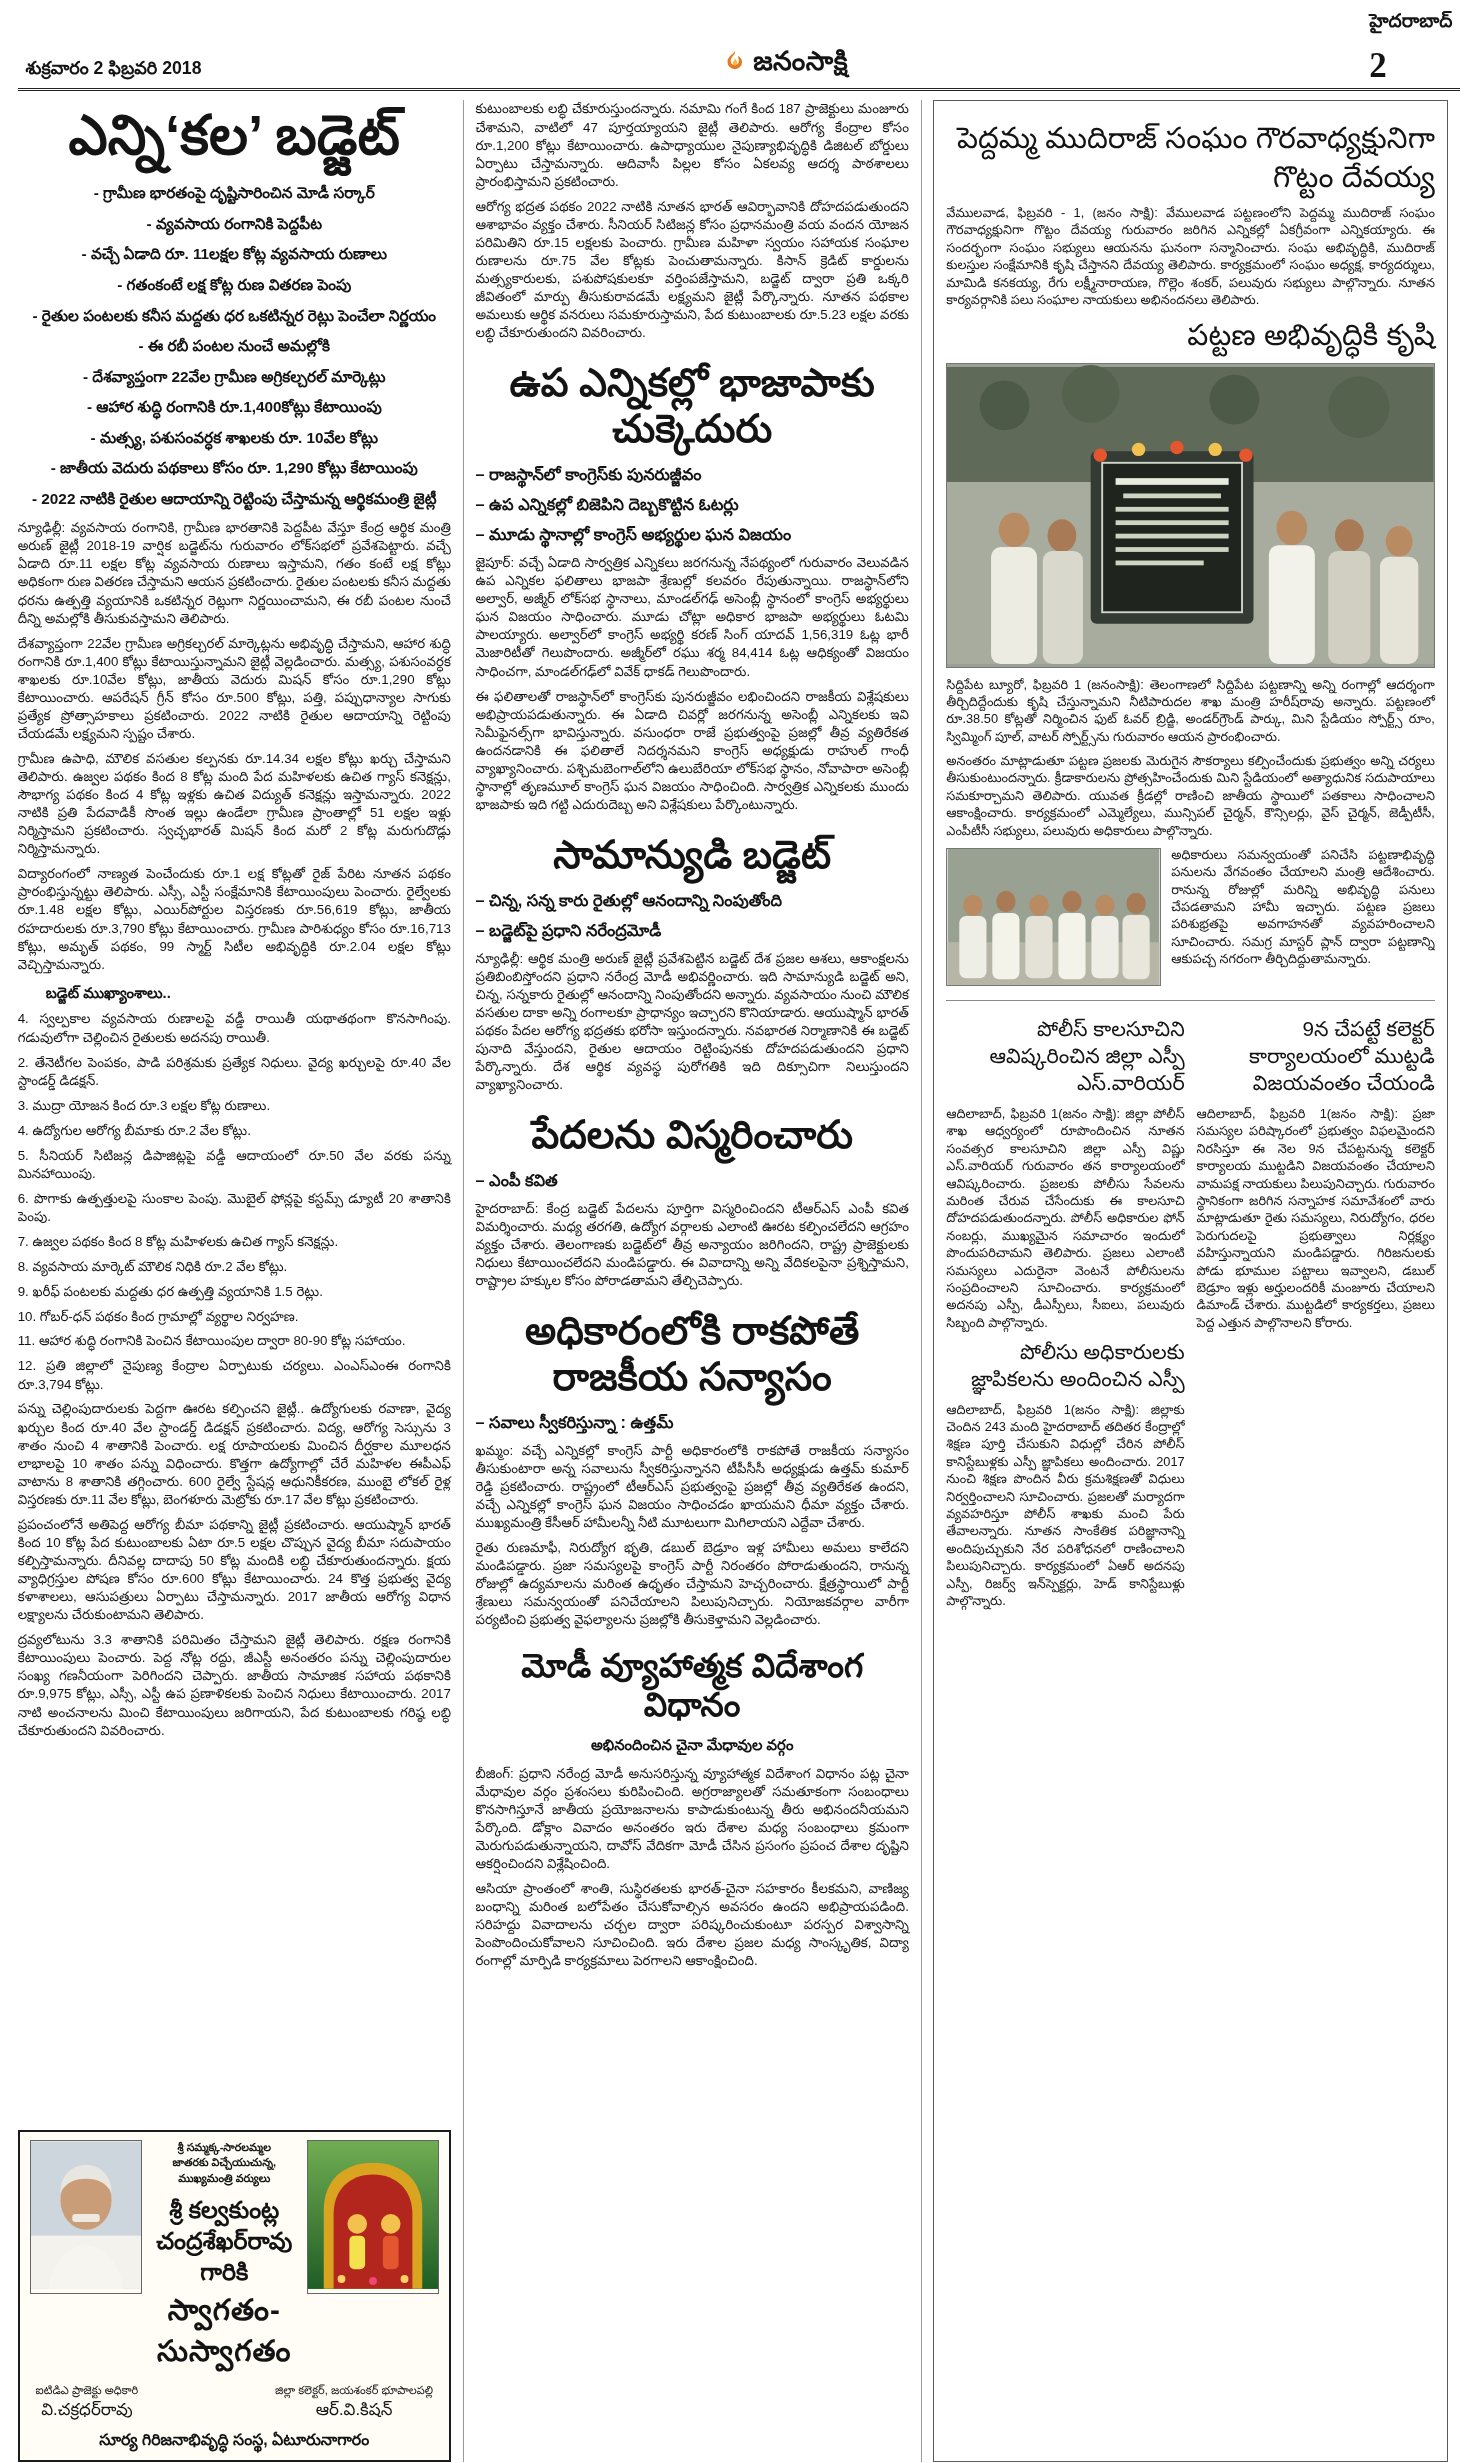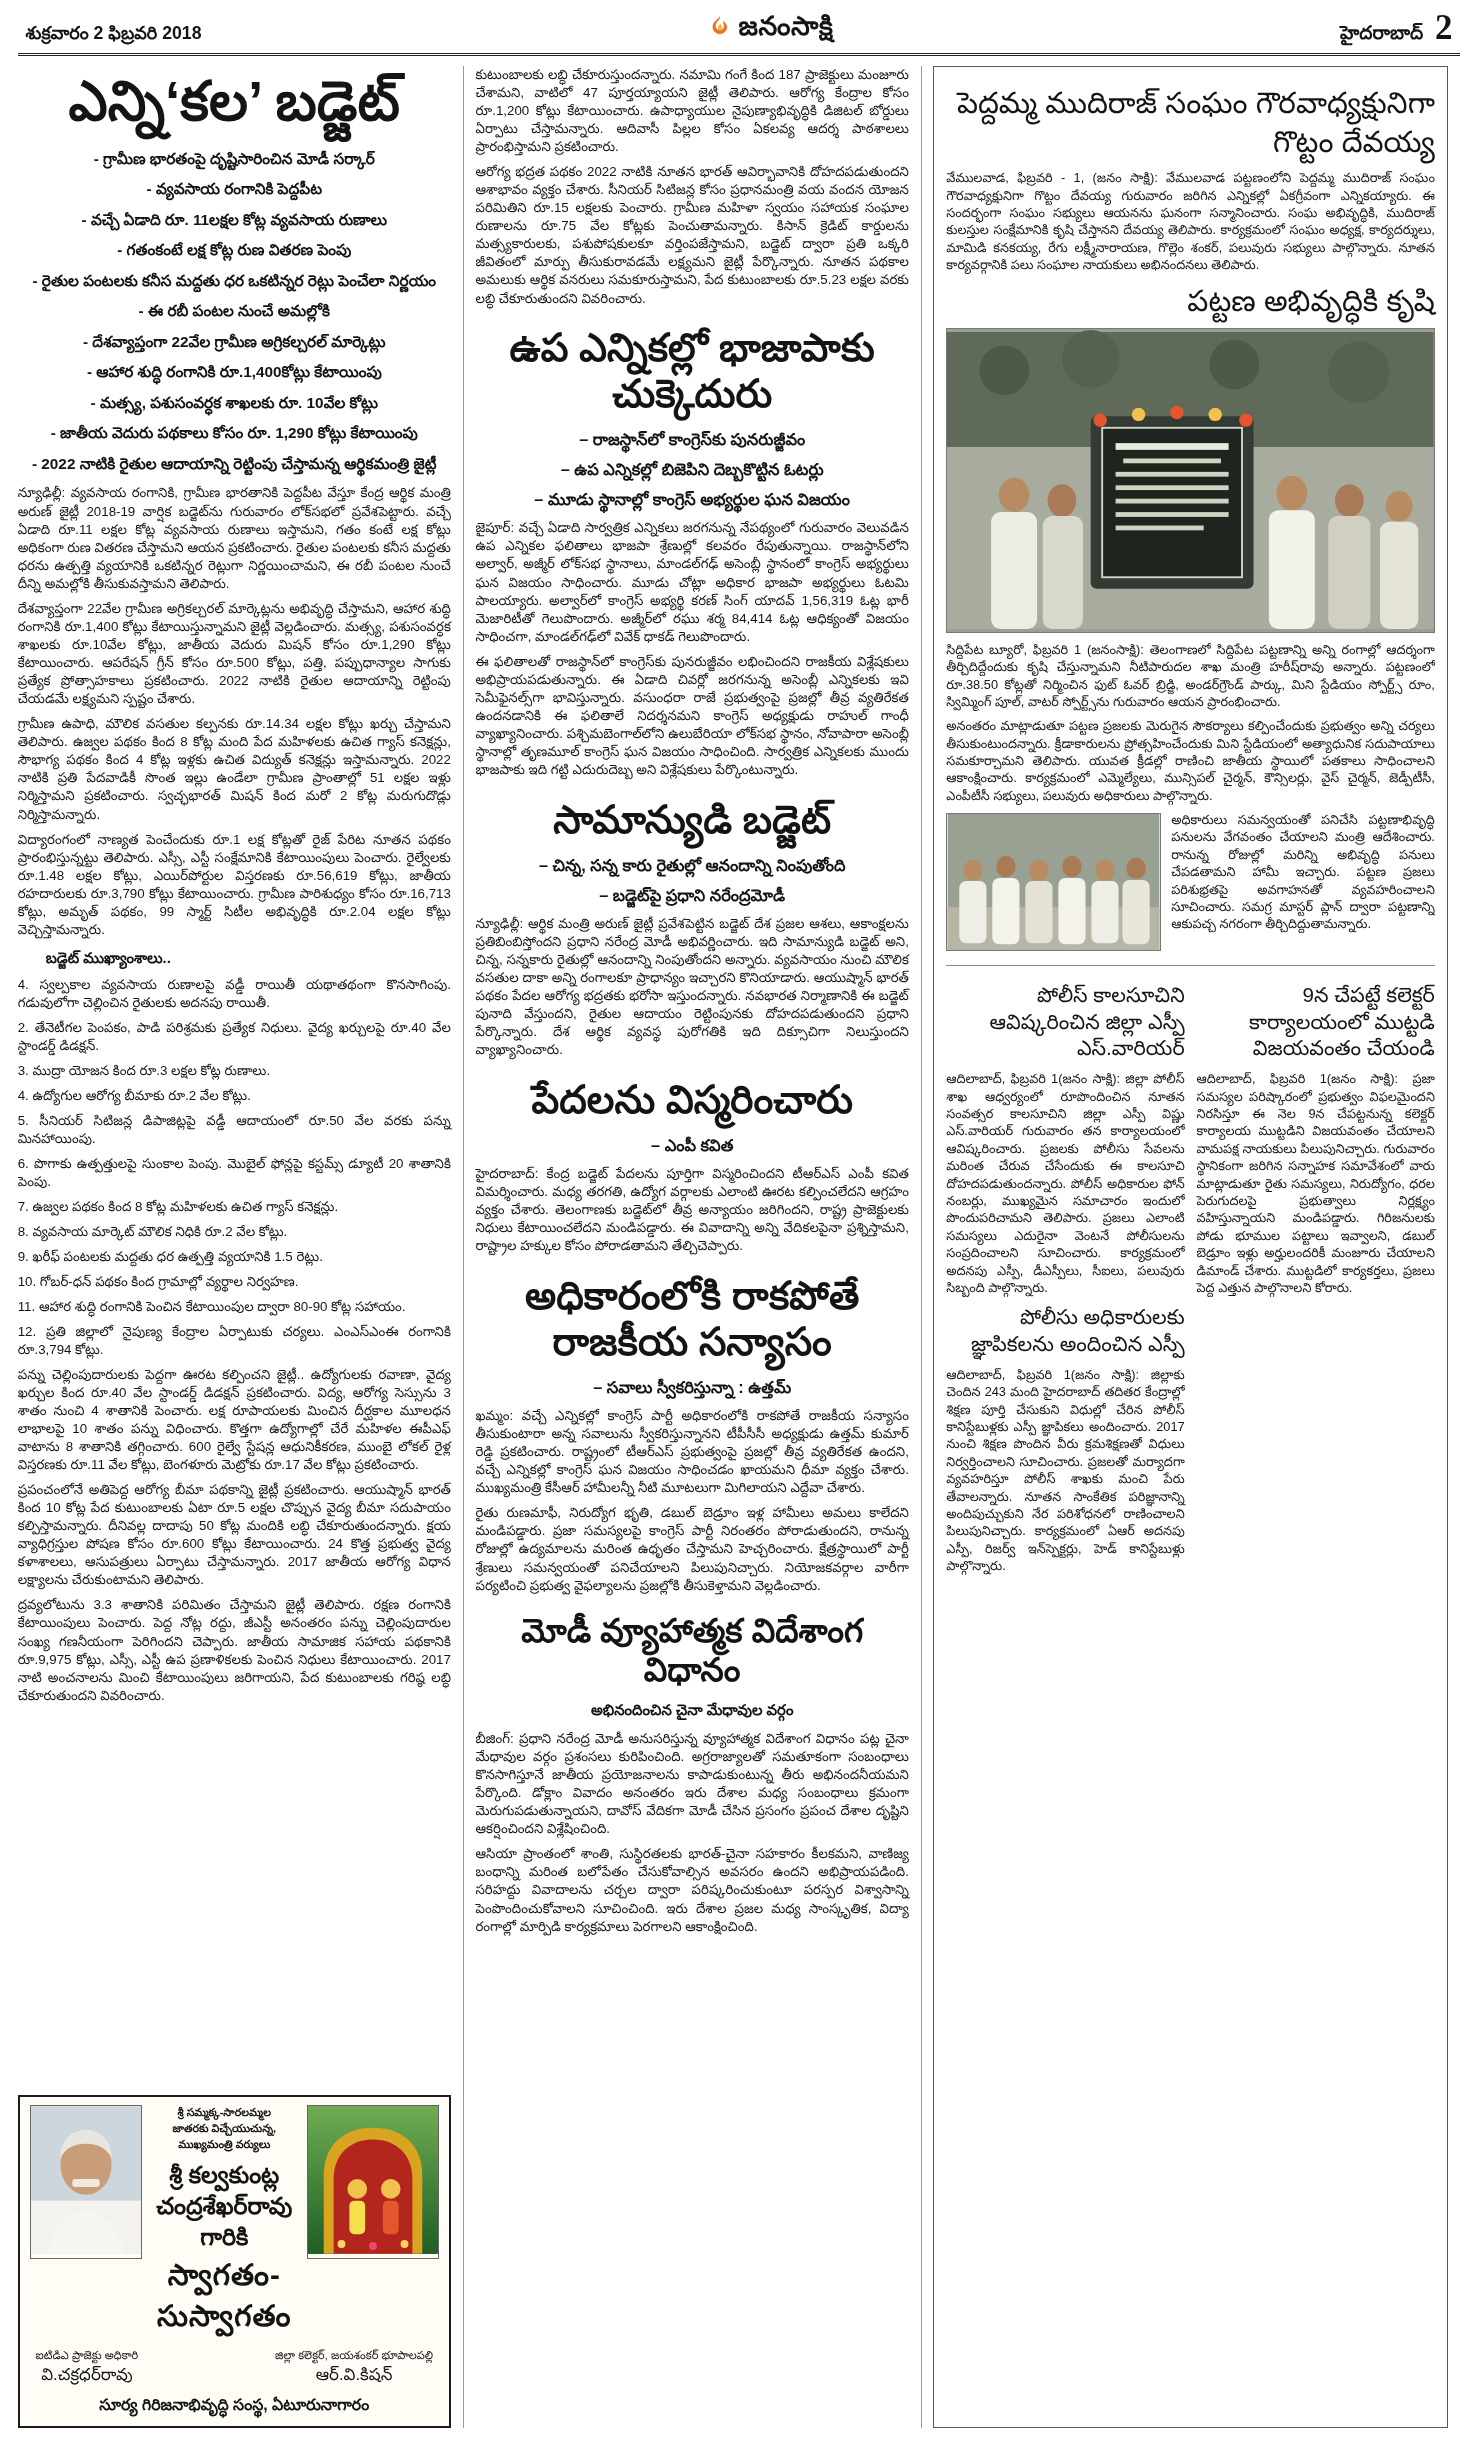--- a/index.html
+++ b/index.html
@@ -9,39 +9,39 @@
     background:#e9e7e0; color:#141414;
     font-family:"Liberation Sans","DejaVu Sans",sans-serif;
   }
   .page { width:1478px; height:2464px; background:#ffffff; padding:7.9px 17.7px 11.8px; }
 
   
   .hdr { display:flex; align-items:flex-end; justify-content:space-between;
          border-bottom:3px double #222; padding:2px 7.9px 4.9px; }
   .hdr-date { font-size:17.7px; font-weight:bold; }
   .masthead { display:flex; align-items:center; gap:6.9px; font-size:26.6px; font-weight:bold; letter-spacing:0.5px; }
-  .city-page { display:flex; align-items:baseline; gap:11.8px; }
+  .city-page { display:flex; align-items:baseline; gap:11.8px;flex-direction:column; }
   .city { font-size:18.7px; font-weight:bold; }
   .pagenum { font-size:35px; font-weight:bold; font-family:"Liberation Serif","DejaVu Serif",serif; line-height:1; }
 
   
   .columns { display:flex; margin-top:9.9px; height:2362px; }
   .col { overflow:hidden; height:100%; }
   .col-left  { width:445px; padding-right:11.8px; display:flex; flex-direction:column; }
   .col-mid   { width:459px; padding:0 11.8px; border-left:1px solid #9b9b9b; border-right:1px solid #9b9b9b; }
   .col-right { width:526px; padding-left:11.8px; }
   .rbox { border:1px solid #5a5a5a; height:100%; padding:9.9px 11.8px; overflow:hidden; }
 
   
   .h1 { font-size:55px; line-height:1.15; font-weight:bold; text-align:center; margin:3.9px 0 15.8px; }
   .lead-bullets  .gen-item { font-size:15.3px; font-weight:bold; text-align:center; line-height:1.35; margin-bottom:9.9px; }
   .bodytext .gen-item, .para { font-size:13.3px; line-height:1.36; text-align:justify; margin-bottom:6.9px; }
   .hl-title { font-size:14.8px; font-weight:bold; margin:3.9px 0 5.9px;padding-left:28px; }
   .h2 { font-size:39px; line-height:1.18; font-weight:bold; text-align:center; margin:17.7px 0 11.8px; }
-  .pts .gen-item { font-size:16.3px; font-weight:bold; text-align:center; line-height:1.3; margin-bottom:8.9px; }
+  .pts .gen-item { font-size:16.3px; font-weight:bold; text-align:left; line-height:1.3; margin-bottom:8.9px; }
   .h3 { font-size:29.6px; line-height:1.3; font-weight:normal; text-align:right; margin:7.9px 0 7.9px; }
   .subhead { font-size:16.7px; font-weight:bold; text-align:center; line-height:1.4; margin:0 3.9px 7.9px; }
   .kicker { font-size:14.8px; font-weight:bold; text-align:center; margin-bottom:7.9px; }
   .rtext .gen-item { font-size:12.8px; line-height:1.36; text-align:justify; margin-bottom:6.9px; }
 
   .photo { display:block; width:100%; border:1px solid #777; background:#9aa096; margin:2px 0 7.9px; }
   .photo-small { float:left; width:215px; margin:2px 9.9px 5.9px 0; border:1px solid #777; }
   .twocol { display:flex; gap:11.8px; }
   .twocol > div { flex:1; min-width:0; }
   .rule { border-top:1px solid #8a8a8a; margin:7.9px 0; }

